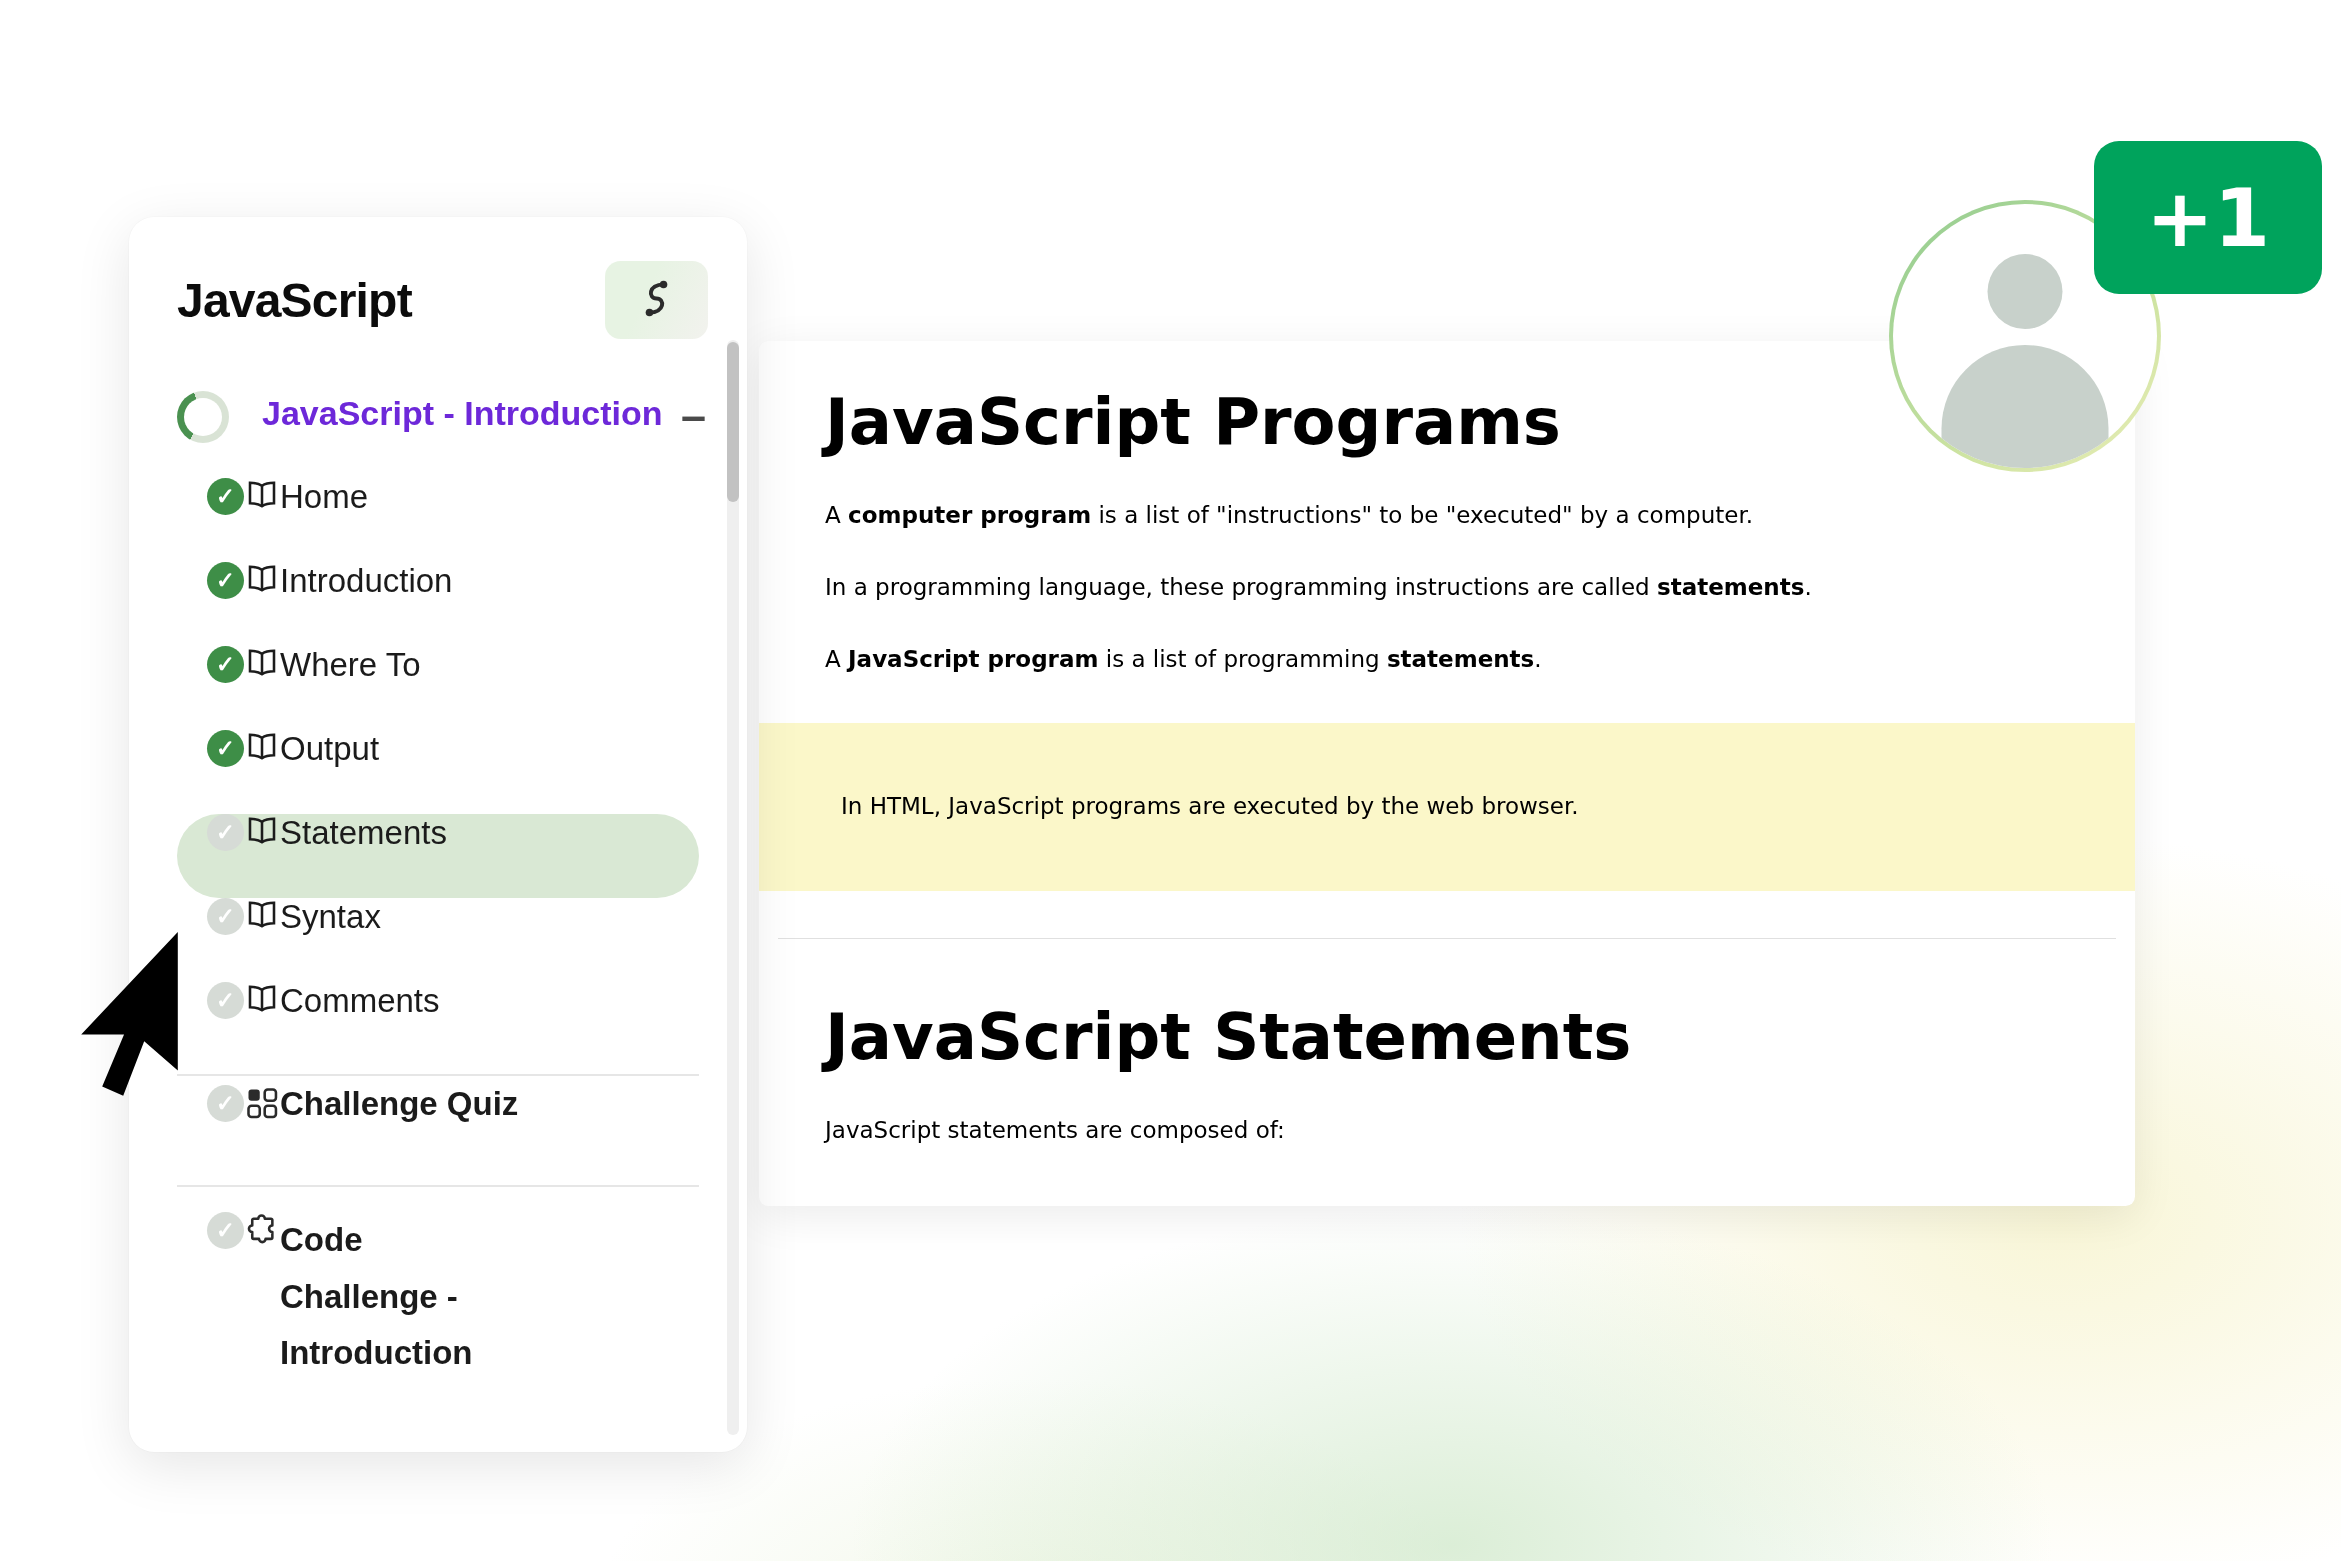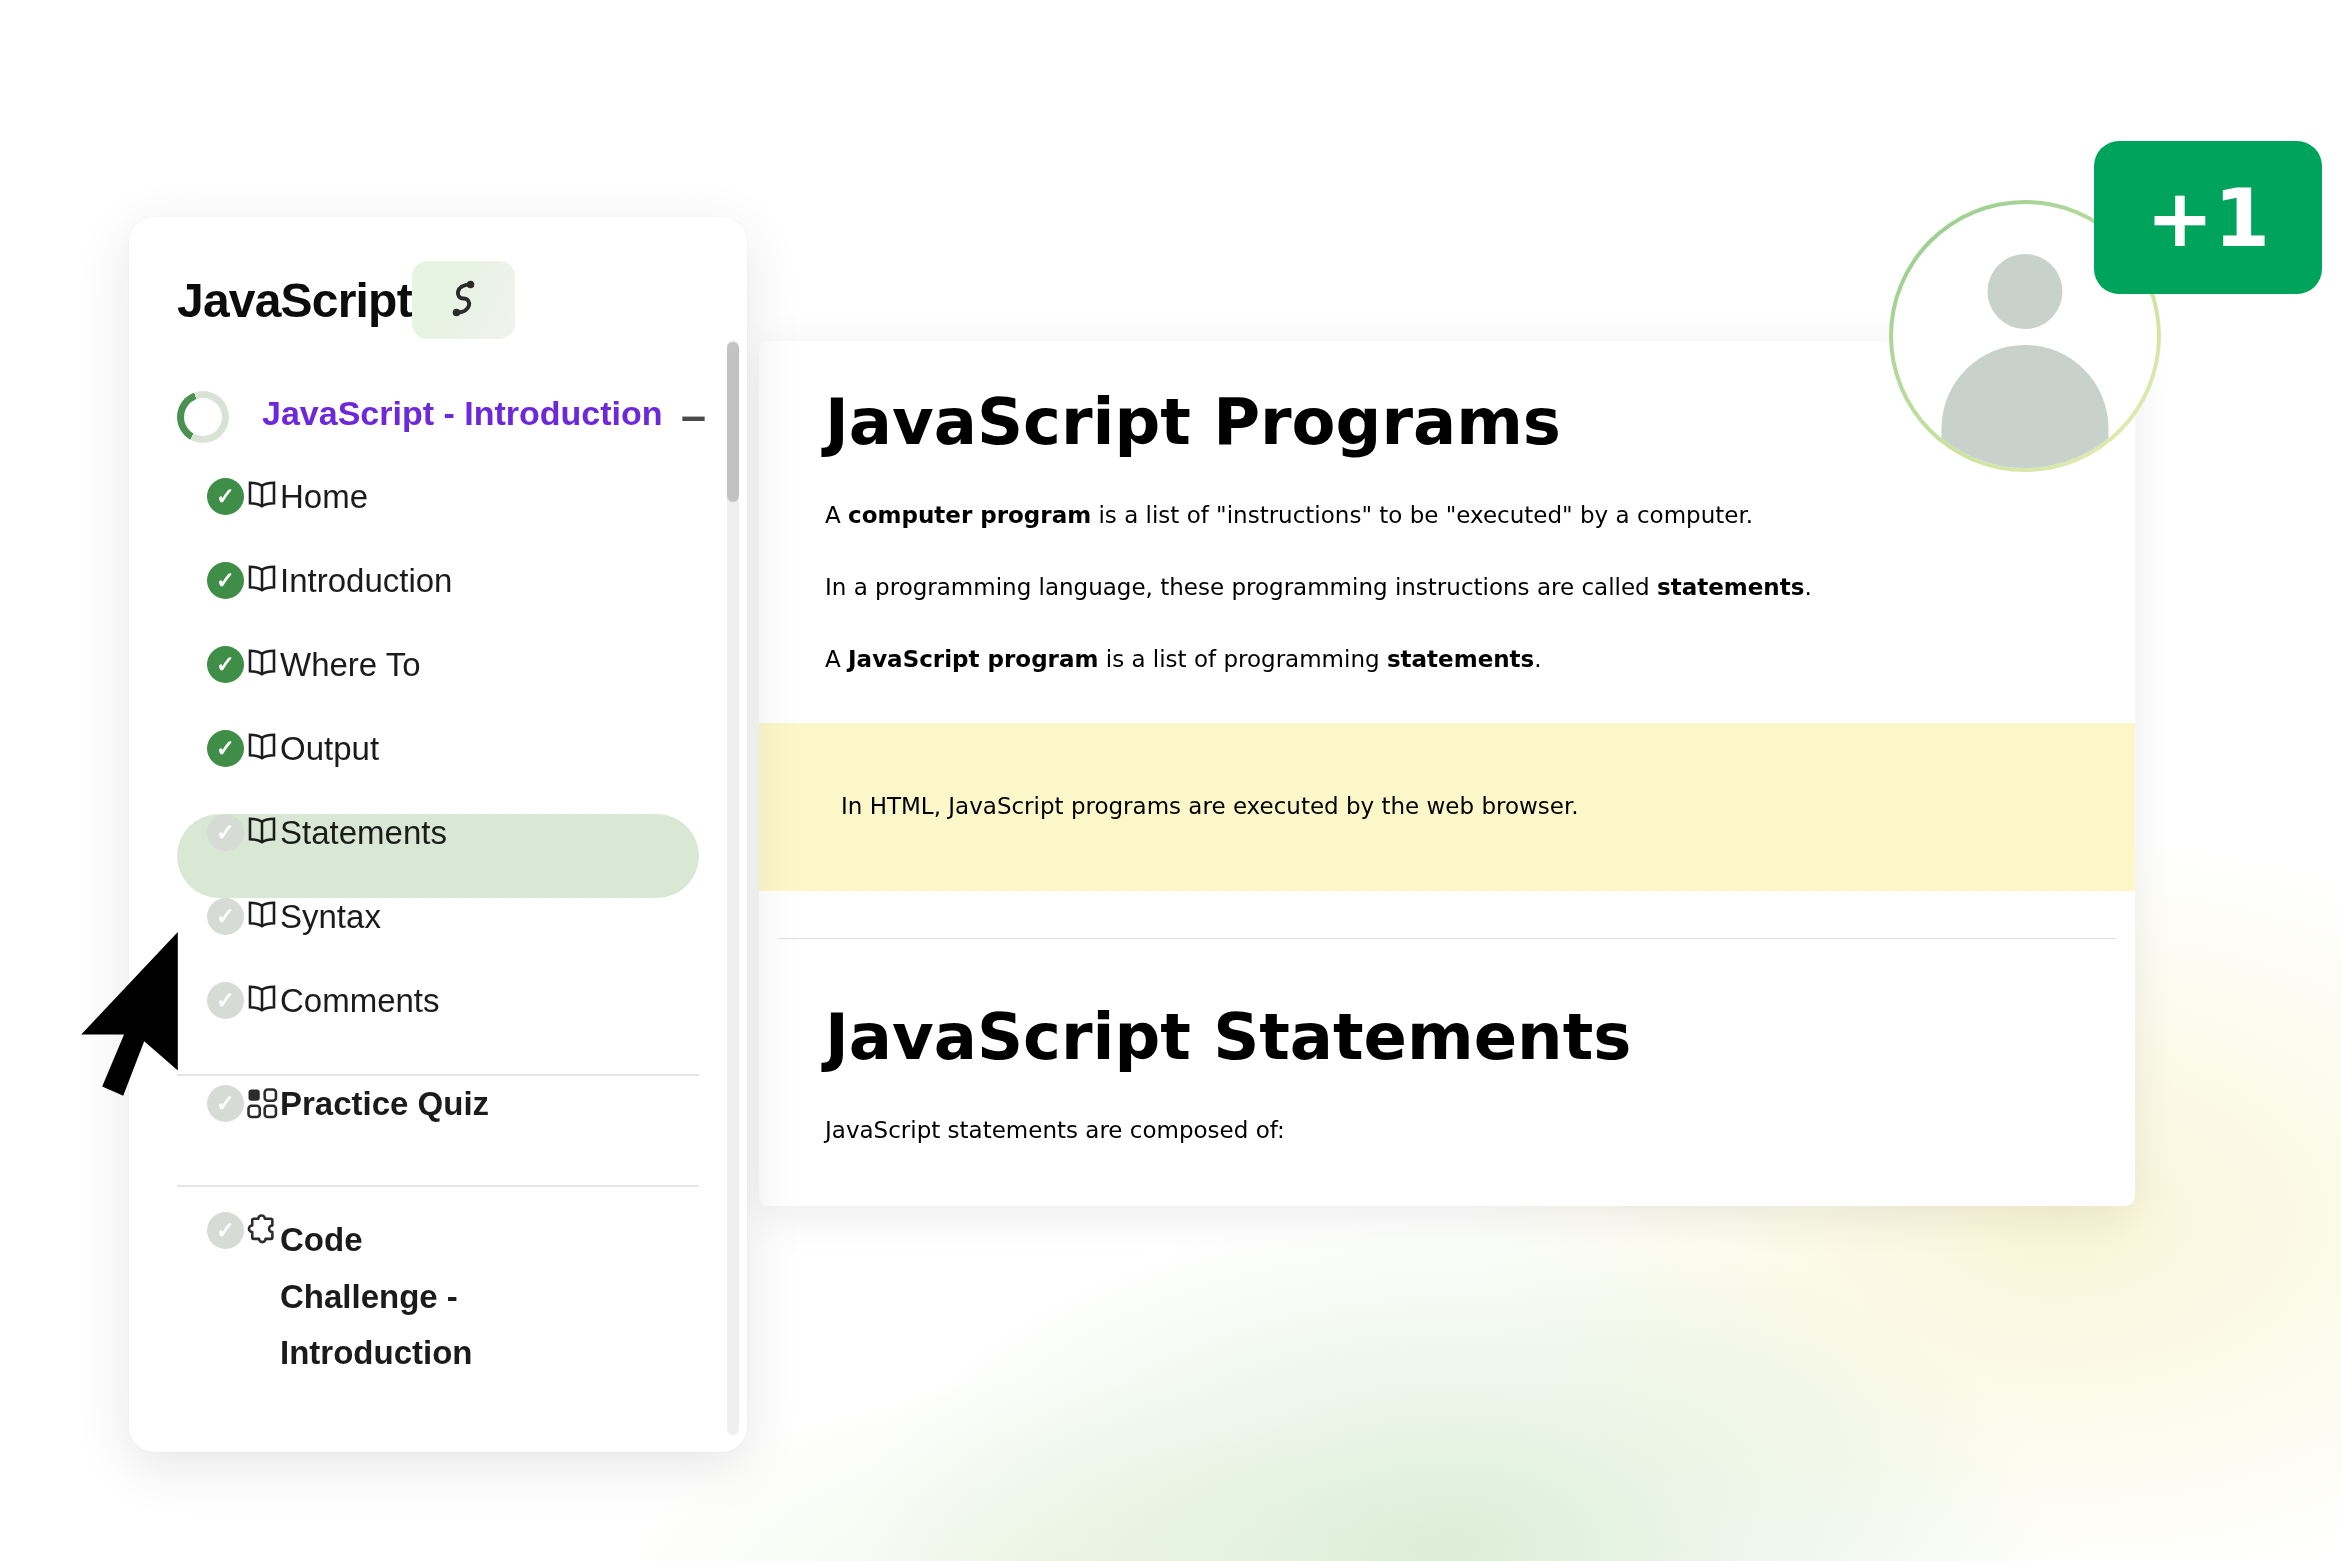--- a/index.html
+++ b/index.html
@@ -17,21 +17,21 @@
       radial-gradient(859px 546px at 88% 78%, rgba(243,238,182,0.55), rgba(243,238,182,0) 70%),
       radial-gradient(625px 351px at 44% 104%, rgba(225,238,205,0.45), rgba(225,238,205,0) 70%);
   }
 
   
   .sidebar {
     position:absolute; left:129px; top:217px; width:618px; height:1235px;
     background:#fff; border-radius:25px; z-index:3;
     box-shadow:0 14px 55px rgba(0,0,0,0.10), 0 0 0 0.8px rgba(0,0,0,0.02);
   }
-  .sb-header { display:flex; align-items:center; justify-content:flex-start; padding:44px 39px 0 48px; }
+  .sb-header { display:flex; align-items:center; justify-content:space-between; padding:44px 39px 0 48px; }
   .sb-title { font-size:48px; font-weight:700; color:#0c0c0c; letter-spacing:-0.8px; }
   .toggle-btn {
     width:103px; height:78px; border:none; border-radius:15.6px; cursor:pointer;
     background:linear-gradient(115deg,#e7f3e3 40%,#f2f2ee);
     display:flex; align-items:center; justify-content:center;
   }
   .course { display:flex; align-items:flex-start; padding:43px 41px 0 48px; }
   .ring {
     width:52px; height:52px; border-radius:50%; flex:none; margin-top:9.4px; position:relative;
     background:conic-gradient(from 210deg, #4a9150 0 36%, #d9e3d5 36% 100%);
@@ -203,21 +203,21 @@
     <div class="row tall bold">
       <span class="check todo"></span>
       <span class="row-icon">
         <svg width="36" height="36" viewBox="0 0 24 24">
             <rect x="3" y="3" width="7.5" height="7.5" rx="2" fill="#2b2b2b"></rect>
             <rect x="13.8" y="3" width="7.5" height="7.5" rx="2" fill="none" stroke="#2b2b2b" stroke-width="1.7"></rect>
             <rect x="3" y="13.8" width="7.5" height="7.5" rx="2" fill="none" stroke="#2b2b2b" stroke-width="1.7"></rect>
             <rect x="13.8" y="13.8" width="7.5" height="7.5" rx="2" fill="none" stroke="#2b2b2b" stroke-width="1.7"></rect>
           </svg>
       </span>
-      <span class="row-label">Practice Quiz</span>
+      <span class="row-label">Challenge Quiz</span>
     </div>
 
     <div class="divider"></div>
 
     <div class="row code bold">
       <span class="check todo"></span>
       <span class="row-icon">
         <svg width="36" height="36" viewBox="0 0 24 24" fill="none" stroke="#2b2b2b" stroke-width="1.7" stroke-linejoin="round">
             <path d="M9.5 4.5a2.2 2.2 0 0 1 4.4 0H18a.9.9 0 0 1 .9.9v3.6a2.2 2.2 0 0 0 0 4.4v3.6a.9.9 0 0 1-.9.9h-3.6a2.2 2.2 0 0 1-4.4 0H6.4a.9.9 0 0 1-.9-.9v-3.6a2.2 2.2 0 0 1 0-4.4V5.4a.9.9 0 0 1 .9-.9h3.1z"></path>
           </svg>

